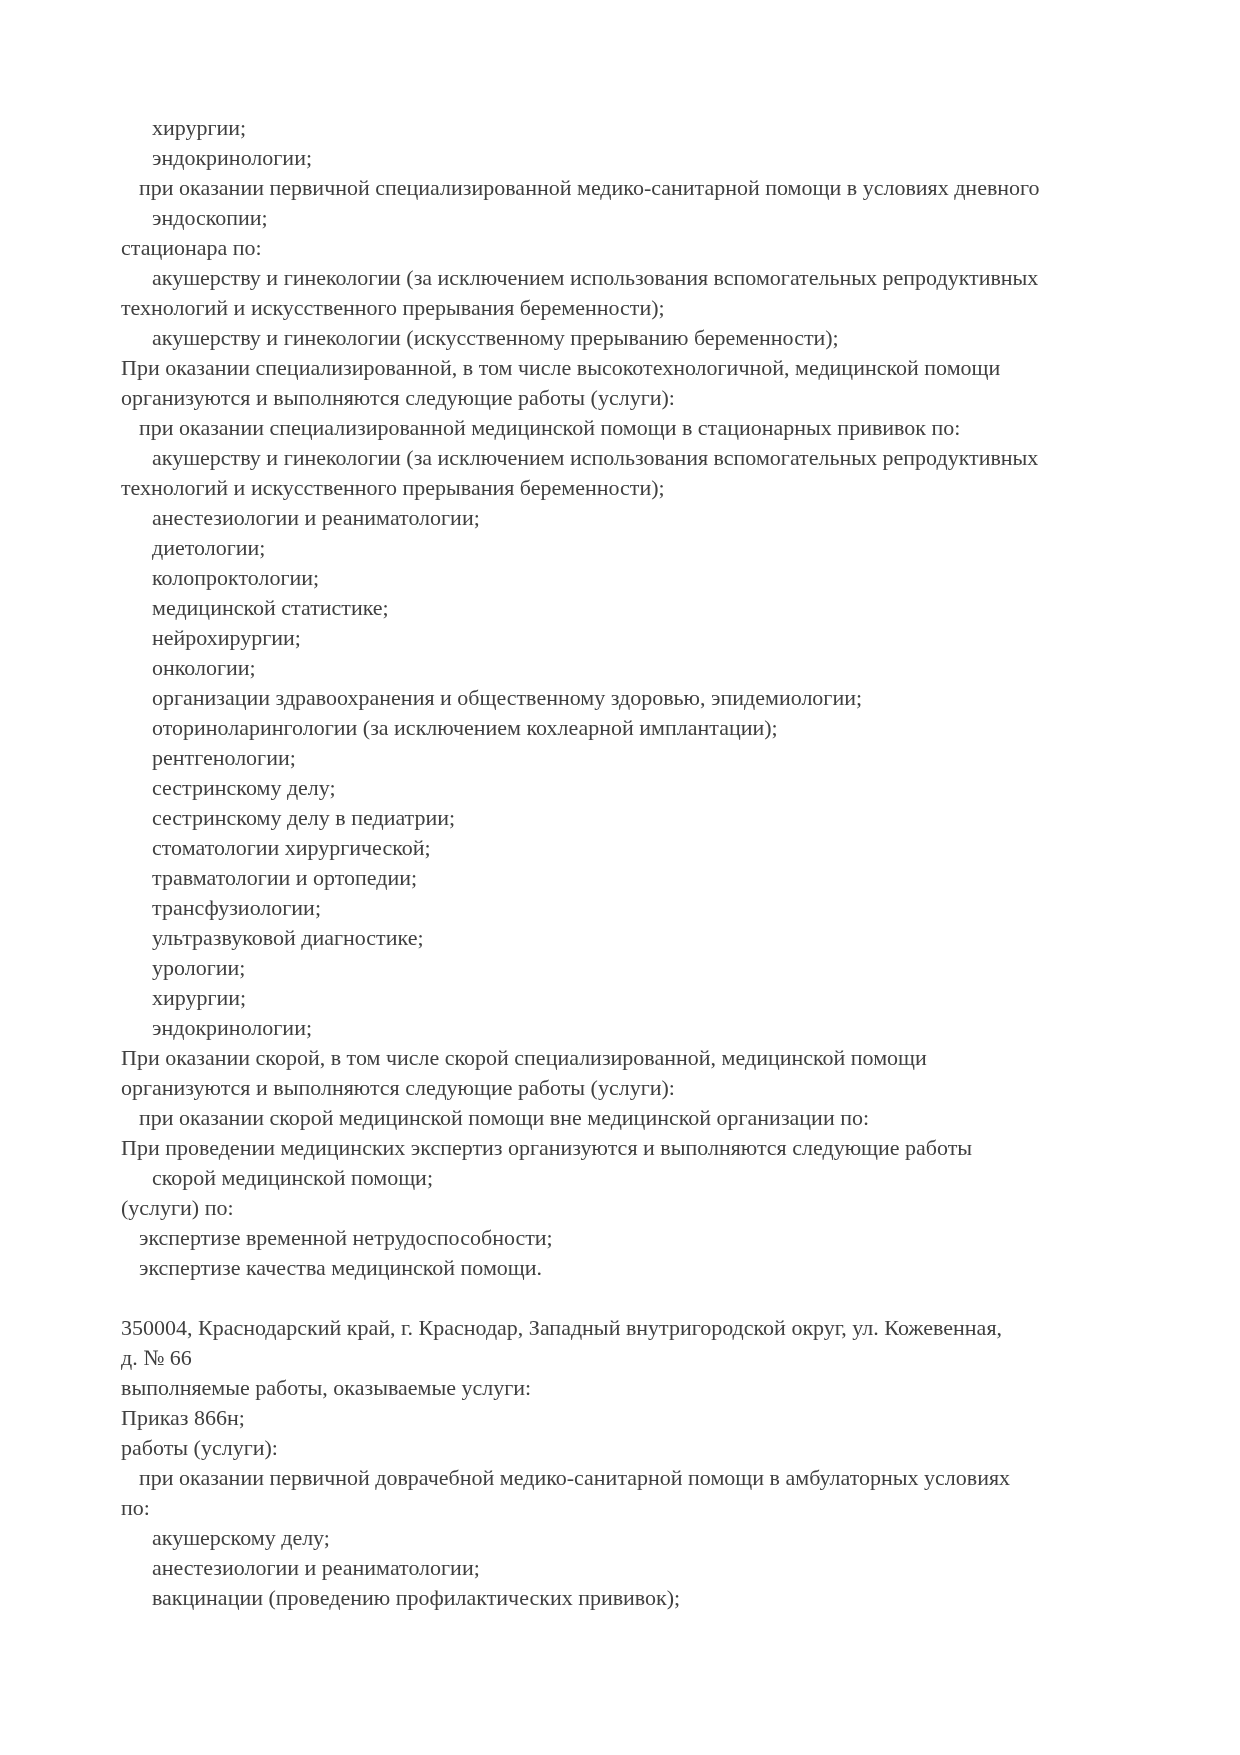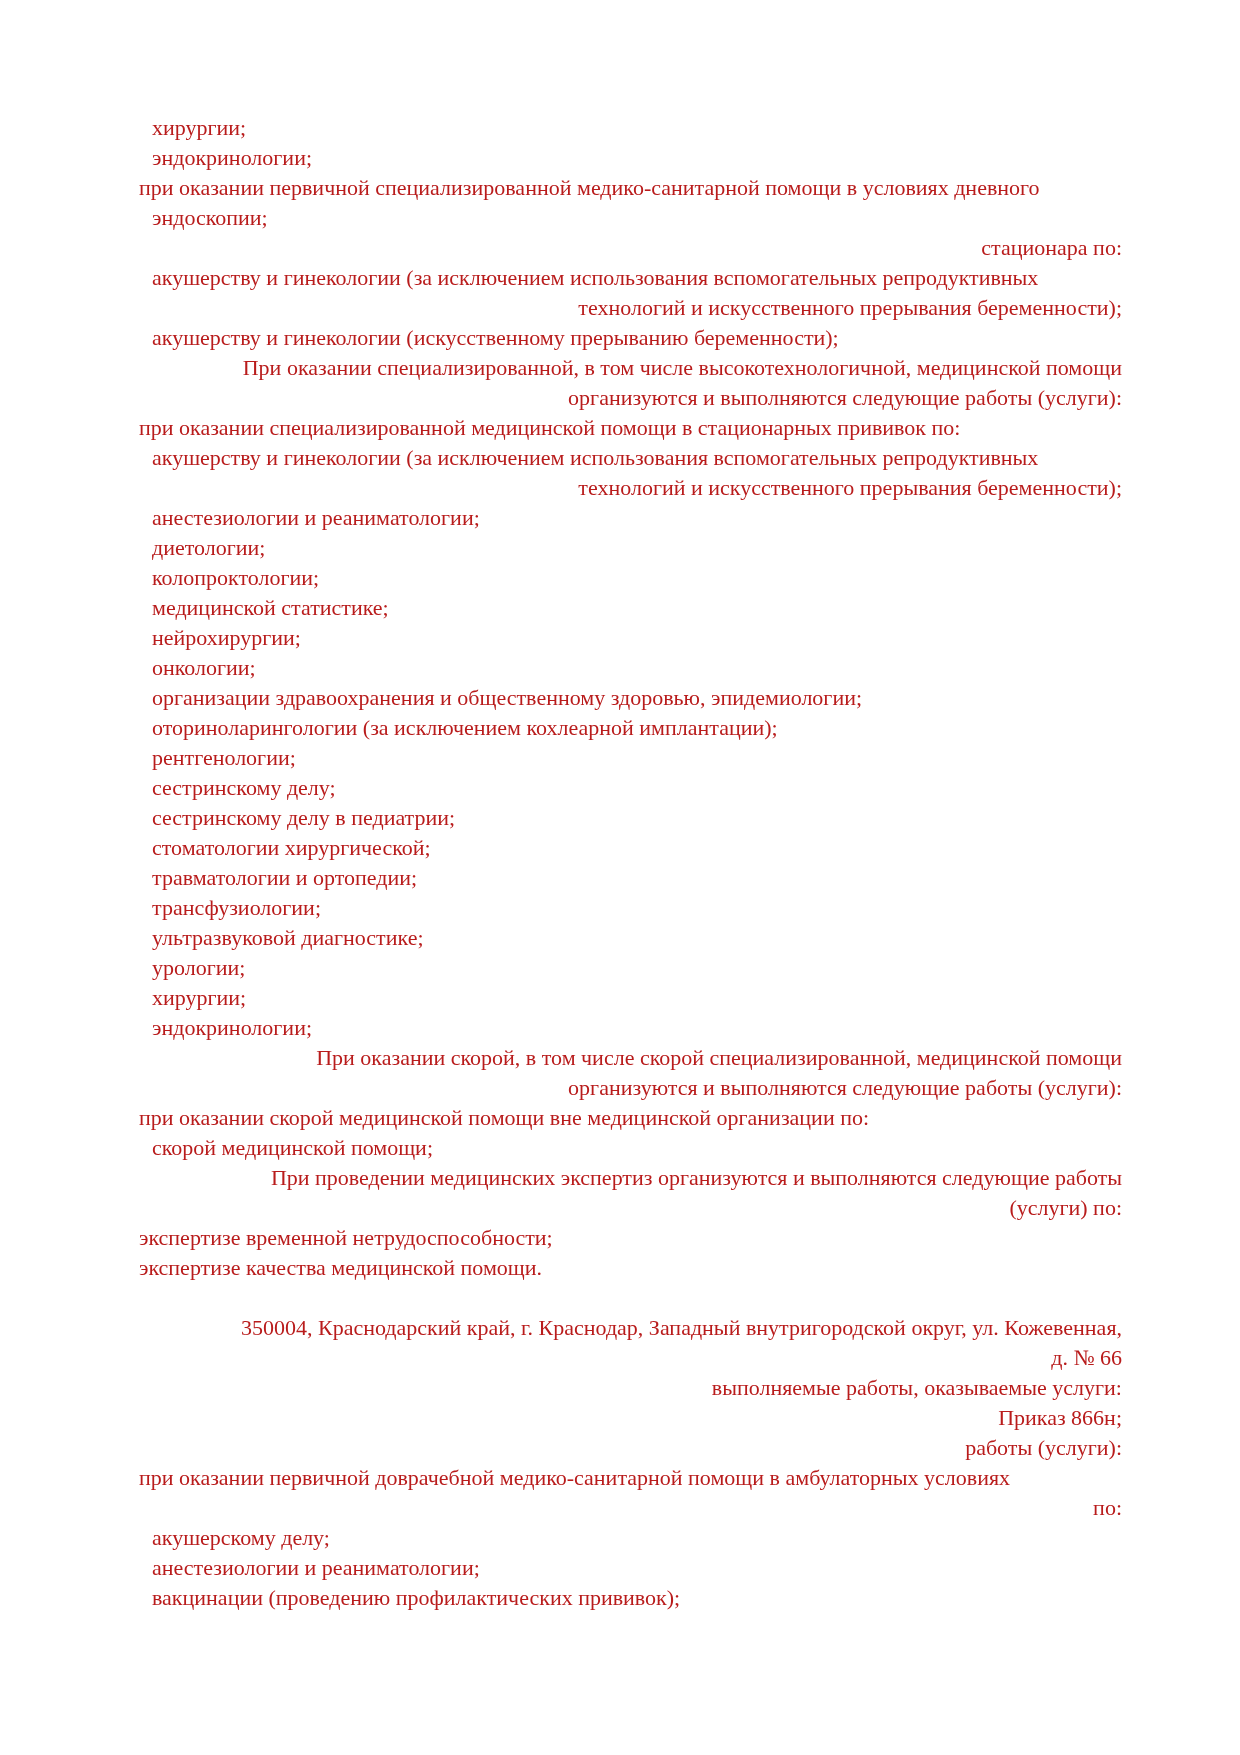--- a/index.html
+++ b/index.html
@@ -5,37 +5,37 @@
   html, body {
     margin: 0;
     padding: 0;
     background: #ffffff;
   }
   .page {
     position: relative;
     width: 1240px;
     height: 1755px;
     background: #ffffff;
-    color: #b91c1c;
+    color: #404040;
     font-family: "Liberation Serif", "DejaVu Serif", serif;
     font-size: 22px;
     overflow: hidden;
   }
   .doc-body {
     position: absolute;
     top: 113px;
     left: 121px;
     right: 118px;
   }
   .line {
     height: 30px;
     line-height: 30px;
     white-space: nowrap;
   }
-  .indent-0 { padding-left: 0; text-align: right; }
+  .indent-0 { padding-left: 0; }
   .indent-1 { padding-left: 18px; }
   .indent-2 { padding-left: 31px; }
   .blank {  }
 </style>
 </head>
 <body>
 
 <div class="page">
   <div class="doc-body">
       <div class="line indent-2">хирургии;</div>
@@ -65,22 +65,22 @@
       <div class="line indent-2">стоматологии хирургической;</div>
       <div class="line indent-2">травматологии и ортопедии;</div>
       <div class="line indent-2">трансфузиологии;</div>
       <div class="line indent-2">ультразвуковой диагностике;</div>
       <div class="line indent-2">урологии;</div>
       <div class="line indent-2">хирургии;</div>
       <div class="line indent-2">эндокринологии;</div>
       <div class="line indent-0">При оказании скорой, в том числе скорой специализированной, медицинской помощи</div>
       <div class="line indent-0">организуются и выполняются следующие работы (услуги):</div>
       <div class="line indent-1">при оказании скорой медицинской помощи вне медицинской организации по:</div>
+      <div class="line indent-0">При проведении медицинских экспертиз организуются и выполняются следующие работы</div>
       <div class="line indent-2">скорой медицинской помощи;</div>
-      <div class="line indent-0">При проведении медицинских экспертиз организуются и выполняются следующие работы</div>
       <div class="line indent-0">(услуги) по:</div>
       <div class="line indent-1">экспертизе временной нетрудоспособности;</div>
       <div class="line indent-1">экспертизе качества медицинской помощи.</div>
       <div class="line indent-0 blank"></div>
       <div class="line indent-0">350004, Краснодарский край, г. Краснодар, Западный внутригородской округ, ул. Кожевенная,</div>
       <div class="line indent-0">д. № 66</div>
       <div class="line indent-0">выполняемые работы, оказываемые услуги:</div>
       <div class="line indent-0">Приказ 866н;</div>
       <div class="line indent-0">работы (услуги):</div>
       <div class="line indent-1">при оказании первичной доврачебной медико-санитарной помощи в амбулаторных условиях</div>

